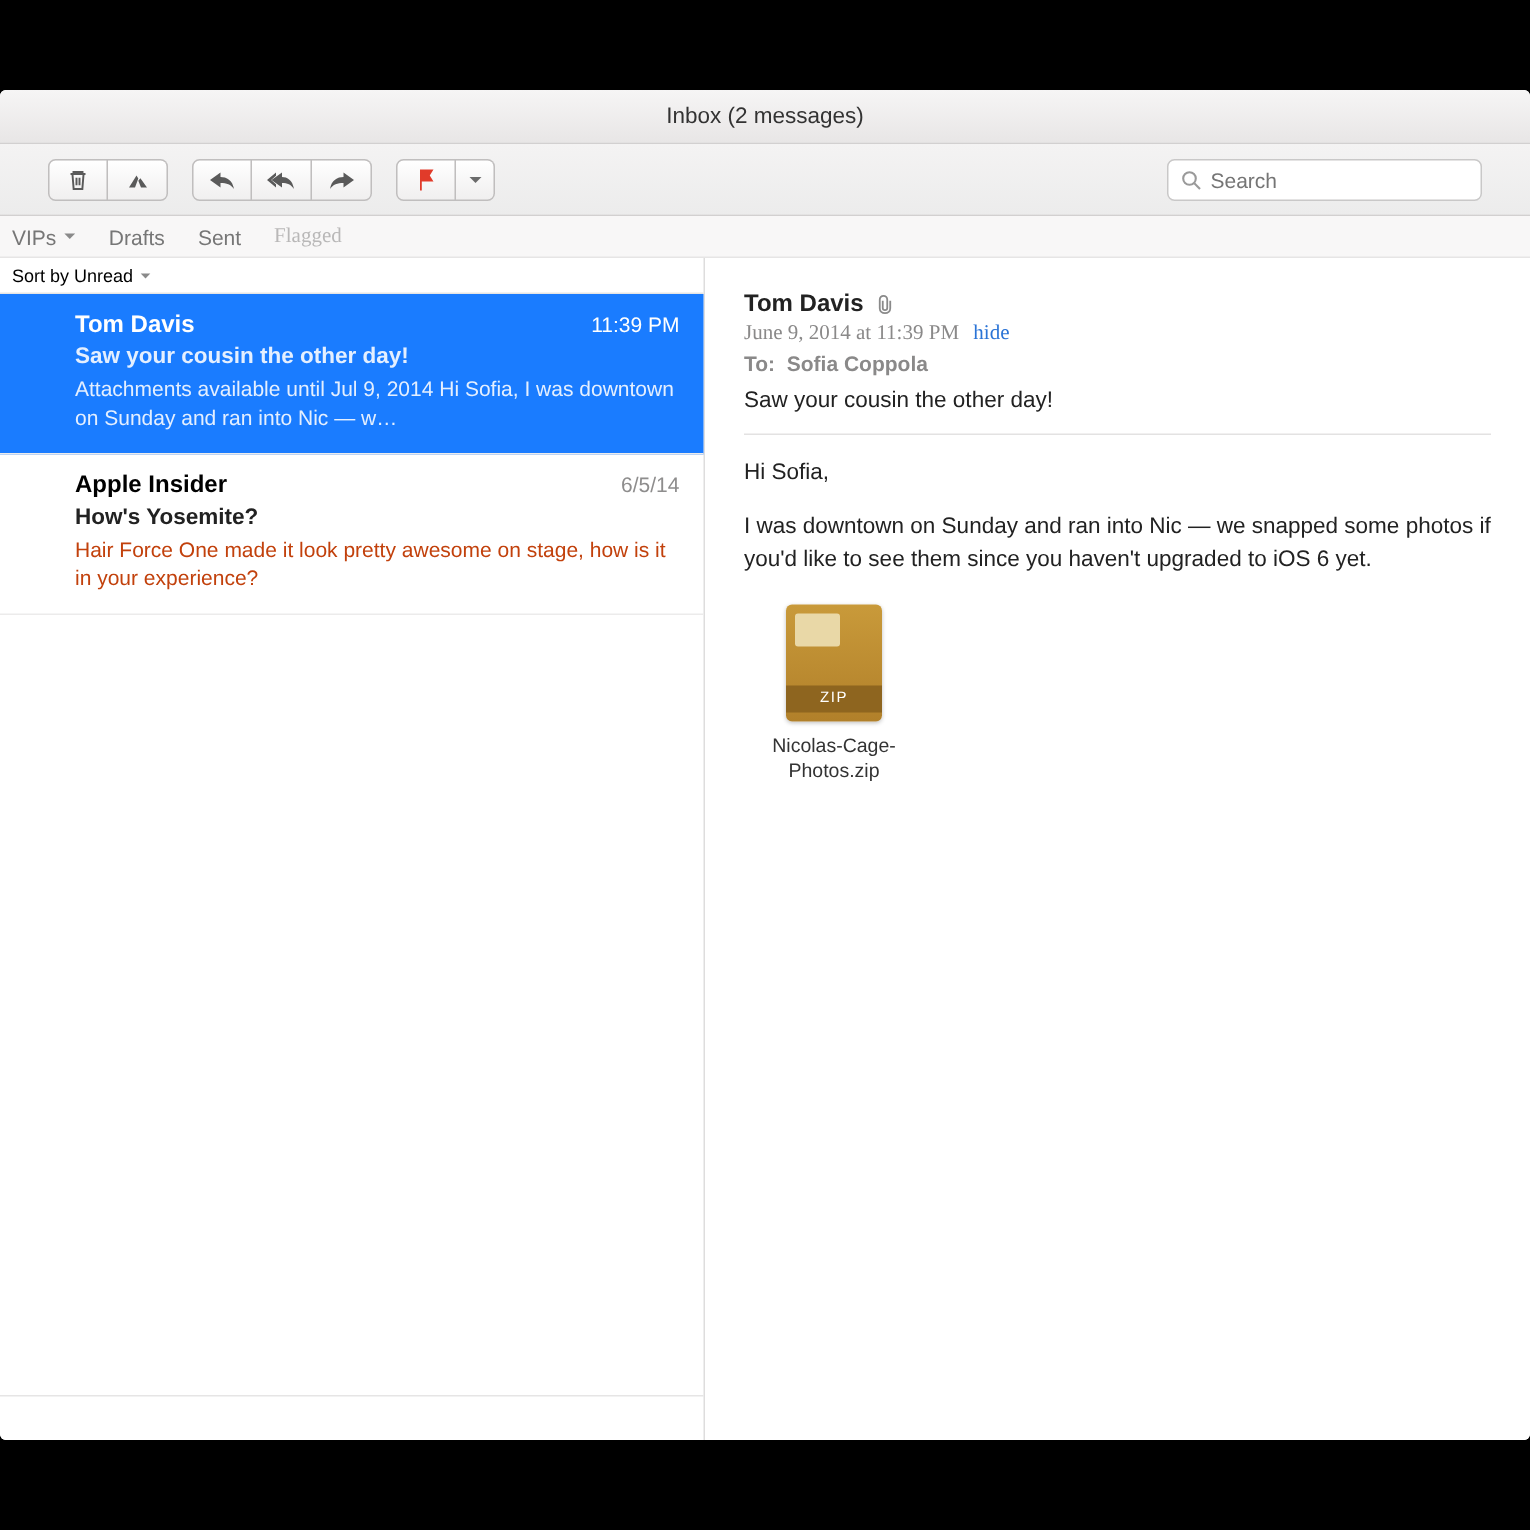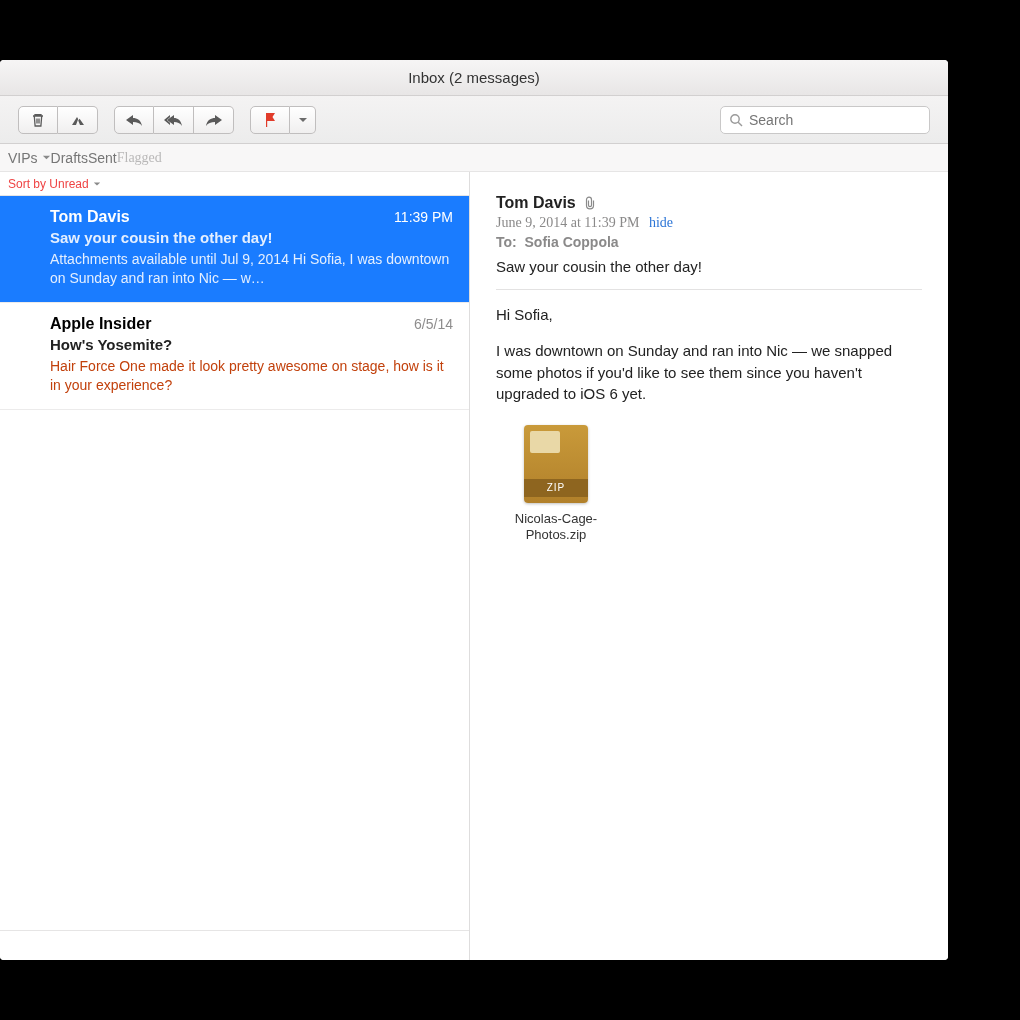--- a/index.html
+++ b/index.html
@@ -1,36 +1,36 @@
 <!DOCTYPE html>
 <html><head>
 <meta charset="utf-8">
 <style>
   * { box-sizing: border-box; margin: 0; padding: 0; }
   html, body { width: 1020px; height: 1020px; font-family: -apple-system, "Helvetica Neue", Arial, sans-serif; background:#000; }
-  .outer { width:948px; height:1020px; background:#000; display:flex; flex-direction:column; }
+  .outer { width:1020px; height:1020px; background:#000; display:flex; flex-direction:column; }
   .bar-top, .bar-bot { height:60px; background:#000; flex-shrink:0; }
   .window { flex:1; background:#fff; display:flex; flex-direction:column; overflow:hidden; border-radius:4px; }
   .titlebar { height:36px; background:linear-gradient(#f6f5f5,#e8e6e6); display:flex; align-items:center; justify-content:center; font-size:15px; color:#333; border-bottom:1px solid #d2d0d0; }
-  .toolbar { height:48px; background:linear-gradient(#f4f3f3,#ececec); border-bottom:1px solid #d2d0d0; display:flex; align-items:center; padding:0 18px; gap:16px; }
+  .toolbar { height:48px; background:linear-gradient(#f4f3f3,#ececec); border-bottom:1px solid #d2d0d0; display:flex; align-items:center; padding:0 32px; gap:16px; }
   .btngroup { display:flex; }
   .tbtn { height:28px; min-width:40px; border:1px solid #c0bebe; background:linear-gradient(#ffffff,#f0efef); display:flex; align-items:center; justify-content:center; font-size:16px; color:#555; }
   .btngroup .tbtn:first-child { border-radius:5px 0 0 5px; }
   .btngroup .tbtn:last-child  { border-radius:0 5px 5px 0; }
   .btngroup .tbtn + .tbtn { border-left:none; }
   .spacer { flex:1; }
   .search { width:210px; height:28px; border:1px solid #c9c8c8; border-radius:5px; background:#fff; display:flex; align-items:center; padding:0 8px; color:#999; font-size:14px; }
   .search .sicon { margin-right:6px; }
   .search input { border:none; outline:none; flex:1; font-size:14px; color:#333; background:transparent; }
-  .favbar { height:28px; background:#f8f7f7; border-bottom:1px solid #e6e5e5; display:flex; align-items:center; padding:0 8px; font-size:14px; color:#767676; }
+  .favbar { height:28px; background:#f8f7f7; border-bottom:1px solid #e6e5e5; display:flex; align-items:center; padding:0 8px; gap:22px; font-size:14px; color:#767676; }
   .fav { display:flex; align-items:center; gap:4px; cursor:default; }
   .fav.dim { color:#b9b8b8;font-family:Liberation Serif, serif; }
   .content { flex:1; display:flex; overflow:hidden; }
   .list { width:470px; border-right:1px solid #dedddd; display:flex; flex-direction:column; background:#fff; }
-  .sortrow { height:24px; border-bottom:1px solid #e6e5e5; font-size:12px; color:#ef4444; display:flex; align-items:center; padding:0 8px; }
+  .sortrow { height:24px; border-bottom:1px solid #e6e5e5; font-size:12px; color:#000000; display:flex; align-items:center; padding:0 8px; }
   .ecell { padding:12px 16px 14px 50px; border-bottom:1px solid #ecebeb; position:relative; cursor:default; }
   .ecell.sel { background:#1a7cff; color:#fff; }
   .ecell.sel .preview, .ecell.sel .subject { color:#e4efff; }
   .ecell.sel .date { color:#fff; }
   .ehdr { display:flex; justify-content:space-between; align-items:baseline; }
   .sender { font-weight:700; font-size:16px; }
   .date { font-size:14px; color:#8e8d8d; }
   .subject { font-size:15px; margin-top:3px; font-weight:600; color:#222; }
   .preview { font-size:14px; margin-top:4px; color:#c2410c; line-height:1.35; }
   .listspace { flex:1; }

